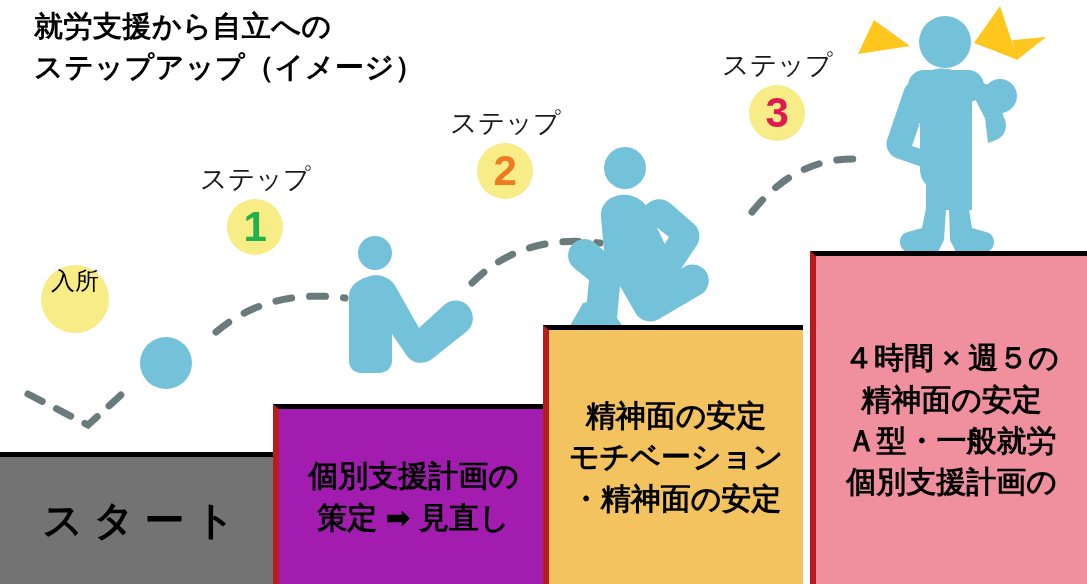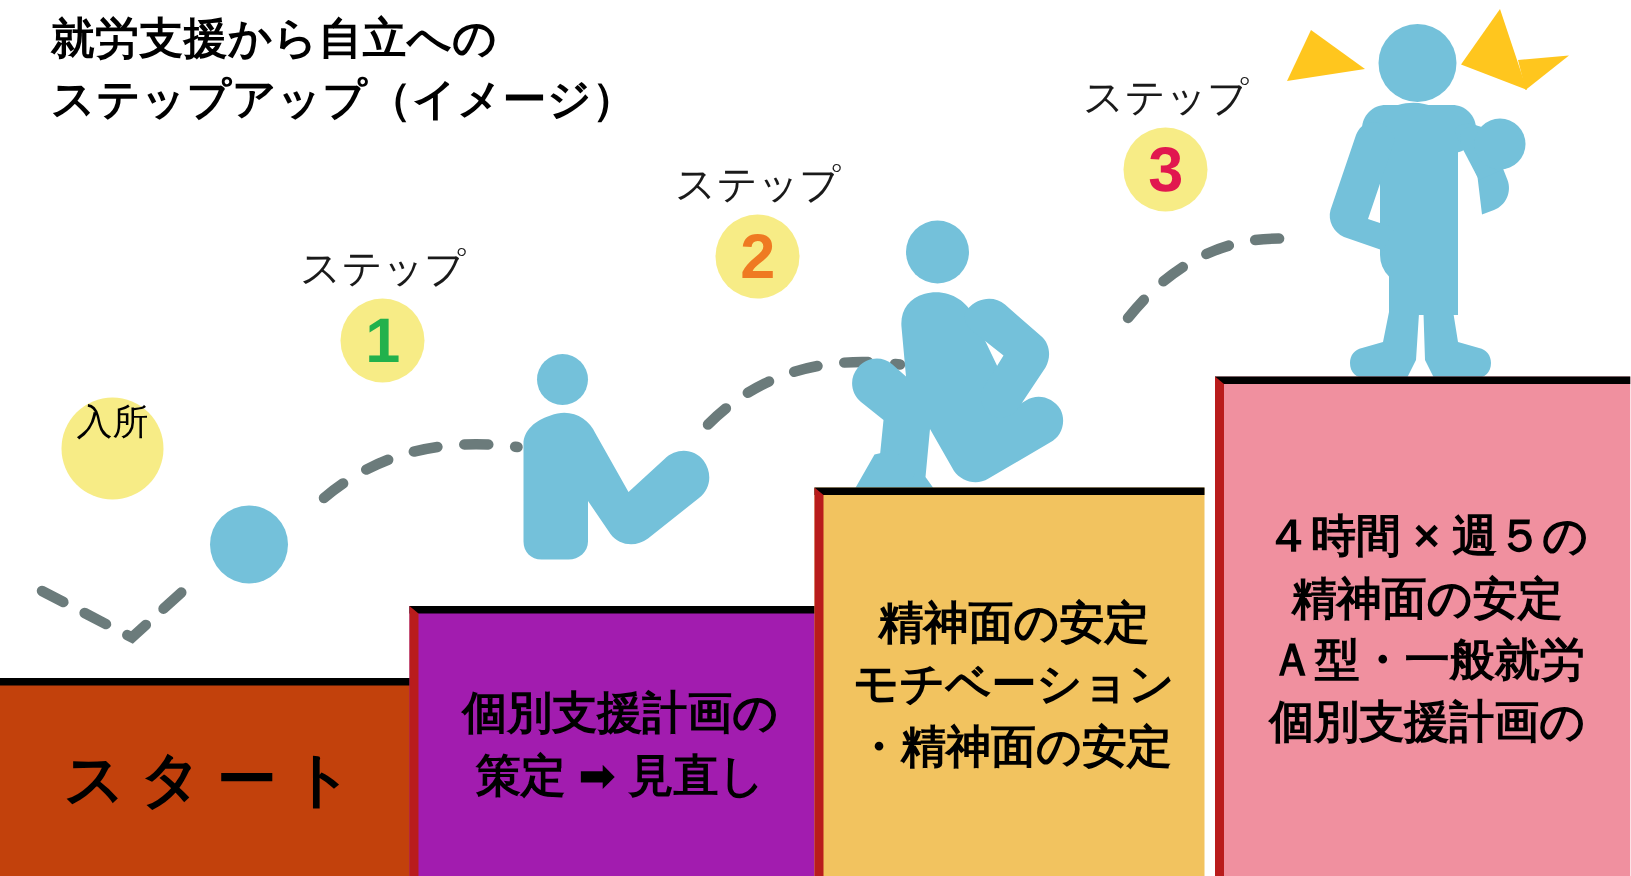--- a/index.html
+++ b/index.html
@@ -321,21 +321,21 @@
       <span style="color: rgb(239, 122, 34);">2</span>
     </div>
   </div>
   <div class="step-label" id="step-label-3">
     <div class="step-word">ステップ</div>
     <div class="step-badge">
       <span style="color: rgb(225, 23, 79);">3</span>
     </div>
   </div>
 
-  <div class="stair first" id="stair-1" style="background: #c2410c;">
+  <div class="stair first" id="stair-1" style="background: #737373;">
     <div class="stair-line">スタート</div>
   </div>
 
   <div class="stair" id="stair-2" style="background: #a21caf;">
     <div class="stair-line">個別支援計画の</div>
     <div class="stair-line">策定 ➡ 見直し</div>
   </div>
 
   <div class="stair" id="stair-3" style="background: rgb(242, 195, 95);">
     <div class="stair-line">精神面の安定</div>

